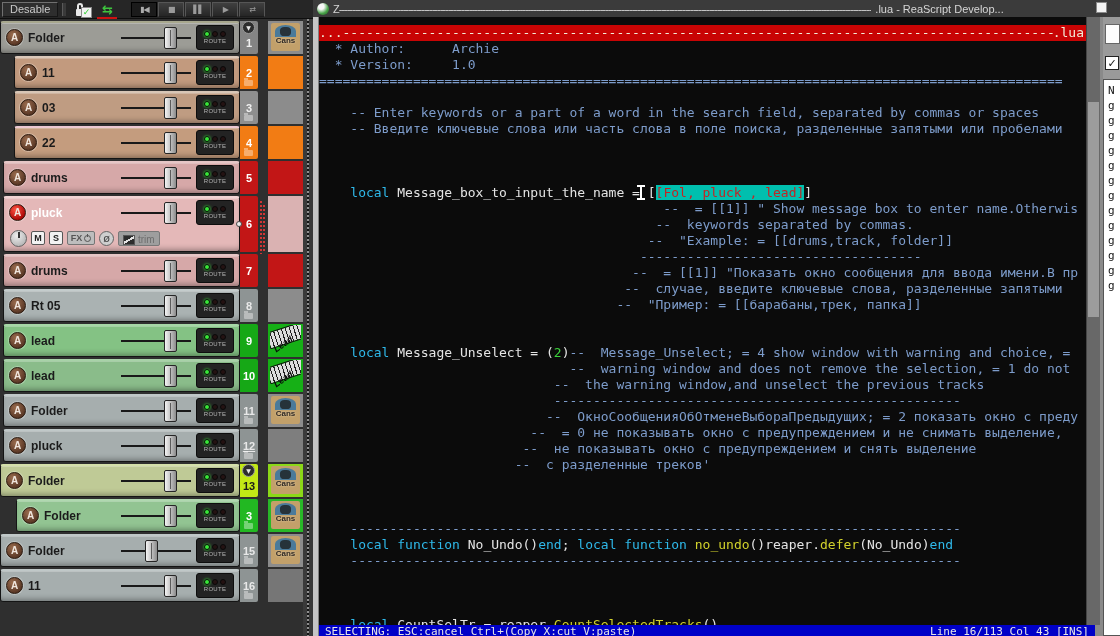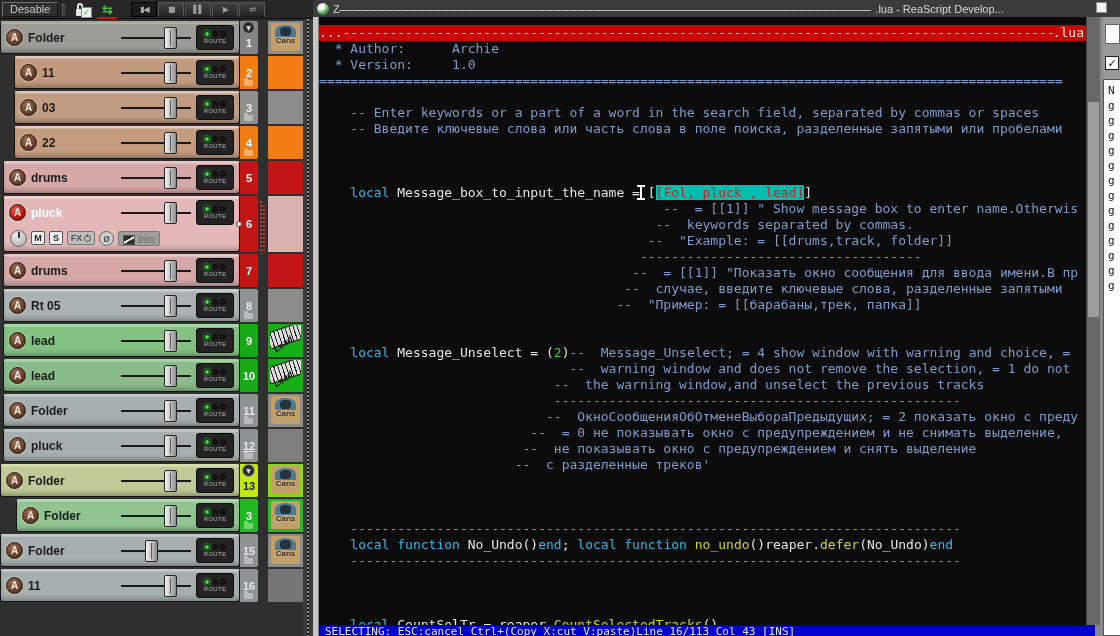--- a/index.html
+++ b/index.html
@@ -120,21 +120,21 @@
   #vscroll{position:absolute;left:773px;top:17px;width:14px;bottom:11px;background:#686868;border-left:1px solid #454545;box-sizing:border-box;}
   #vthumb{position:absolute;left:1px;right:1px;top:85px;height:215px;background:#9c9c9c;}
   #side{position:absolute;right:0;top:17px;width:17px;bottom:0;background:#9a9a9a;}
   #side-box{position:absolute;top:7px;left:2px;width:15px;height:20px;background:#fdfdfd;border:1px solid #666;box-sizing:border-box;}
   #side-check{position:absolute;top:39px;left:2px;width:14px;height:14px;background:#fff;border:1px solid #222;
     color:#111;font:bold 11px/13px "DejaVu Sans",sans-serif;text-align:center;box-sizing:border-box;}
   #side-list{position:absolute;top:62px;left:0;width:17px;bottom:0;background:#fff;border:1px solid #555;
     border-right:none;font:11px/15px "DejaVu Sans Mono",monospace;color:#141414;padding:3px 0 0 4px;
     overflow:hidden;box-sizing:border-box;}
   #statusbar{position:absolute;left:6px;width:776px;bottom:0;height:11px;background:#0000c8;color:#e6e6e6;
-    font:11px/14px "DejaVu Sans Mono",monospace;display:flex;justify-content:flex-start;
+    font:11px/14px "DejaVu Sans Mono",monospace;display:flex;justify-content:space-between;
     padding:0 6px;overflow:hidden;box-sizing:border-box;}
 </style>
 </head>
 <body>
 
 <div id="app">
 
   <div id="reaper">
     <div id="rtoolbar">
       <button id="disable-btn">Desable</button>

